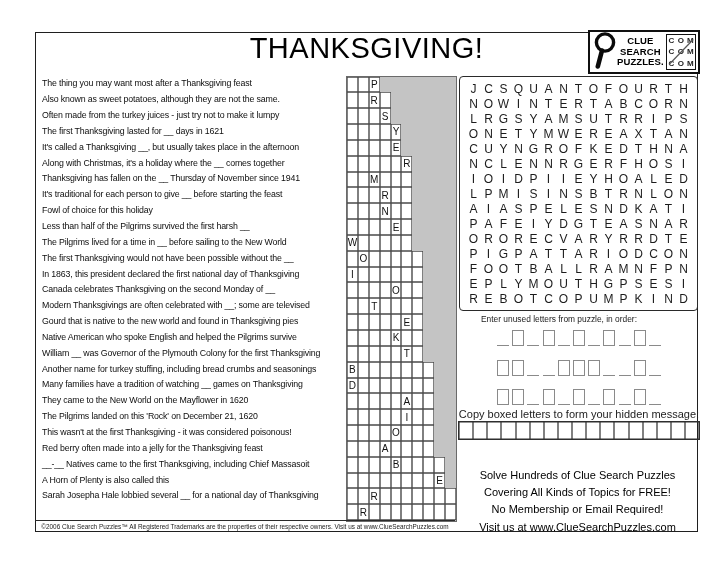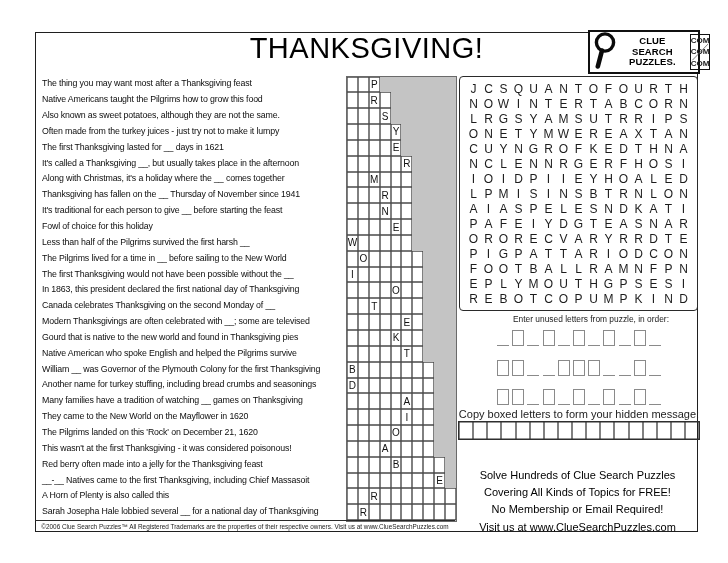--- a/index.html
+++ b/index.html
@@ -13,21 +13,21 @@
     border:1.5px solid #1f1f1f; box-sizing:border-box;
   }
   .title{
     position:absolute; left:35px; top:31px; width:663px; text-align:center;
     font-size:29px; line-height:34px; letter-spacing:0.5px; color:#000; font-weight:400;
   }
   
   .logo{
     position:absolute; left:588px; top:30px; width:112px; height:44px;
     background:#fff; border:2px solid #101010; box-sizing:border-box;
-    display:flex; align-items:center; padding:1px 2px; gap:13px; z-index:6;
+    display:flex; align-items:center; padding:1px 2px; gap:1px; z-index:6;
   }
   .logo-text{ text-align:center; font-weight:700; font-size:9.5px; line-height:10.5px; letter-spacing:0.1px; color:#000; flex:0 0 auto;}
   .logo-com{
     position:relative; width:34px; height:36px; border:1.5px solid #101010; box-sizing:border-box;
     display:grid; grid-template-columns:repeat(3,1fr); grid-auto-rows:1fr;
     font-size:8px; font-weight:600; color:#222; margin-left:1px;
   }
   .logo-com .lc{ display:flex; align-items:center; justify-content:center;}
   .logo-com svg{ position:absolute; inset:0; width:100%; height:100%;}
   
@@ -50,21 +50,21 @@
   }
   
   .wsearch{
     position:absolute; left:459px; top:76px; width:239px; height:235px;
     border:1.7px solid #2a2a2a; border-radius:4px; box-sizing:border-box;
     display:grid; grid-template-columns:repeat(15,1fr); grid-auto-rows:1fr;
     padding:4px 6px;
   }
   .wcell{ display:flex; align-items:center; justify-content:center; font-size:12px; color:#1c1c1c;}
   
-  .unused-label{ position:absolute; left:471px; top:314px; width:240px; text-align:center; font-size:8.4px; color:#222;}
+  .unused-label{ position:absolute; left:439px; top:314px; width:240px; text-align:center; font-size:8.4px; color:#222;}
   .unused-rows{ position:absolute; left:459px; top:329px; width:240px;}
   .slot-row{ display:flex; justify-content:center; align-items:flex-end; gap:3.2px; height:17px; margin-bottom:12.5px;}
   .slot-box{ width:12px; height:16px; border:1.4px solid var(--slot-gray,#8a8a8a); box-sizing:border-box;}
   .slot-blank{ width:12px; height:16px; border-bottom:1.4px solid var(--slot-gray,#8a8a8a); box-sizing:border-box;}
   
   .hidden-label{ position:absolute; left:457px; top:408px; width:244px; text-align:center; font-size:11px; color:#222;}
   .hm-strip{
     position:absolute; left:458px; top:421px; width:242px; height:19px;
     border:1.5px solid #2e2e2e; box-sizing:border-box; display:flex;
   }
@@ -108,21 +108,20 @@
         <div class="lc">O</div>
         <div class="lc">M</div>
         <div class="lc">C</div>
         <div class="lc">O</div>
         <div class="lc">M</div>
       </div>
   </div>
 
   <div class="clues" id="clues">
       <div class="clue-line">The thing you may want most after a Thanksgiving feast</div>
-      <div class="clue-line">Native Americans taught the Pilgrims how to grow this food</div>
       <div class="clue-line">Also known as sweet potatoes, although they are not the same.</div>
       <div class="clue-line">Often made from the turkey juices - just try not to make it lumpy</div>
       <div class="clue-line">The first Thanksgiving lasted for __ days in 1621</div>
       <div class="clue-line">It's called a Thanksgiving __, but usually takes place in the afternoon</div>
       <div class="clue-line">Along with Christmas, it's a holiday where the __ comes together</div>
       <div class="clue-line">Thanksgiving has fallen on the __ Thursday of November since 1941</div>
       <div class="clue-line">It's traditional for each person to give __ before starting the feast</div>
       <div class="clue-line">Fowl of choice for this holiday</div>
       <div class="clue-line">Less than half of the Pilgrims survived the first harsh __</div>
       <div class="clue-line">The Pilgrims lived for a time in __ before sailing to the New World</div>

